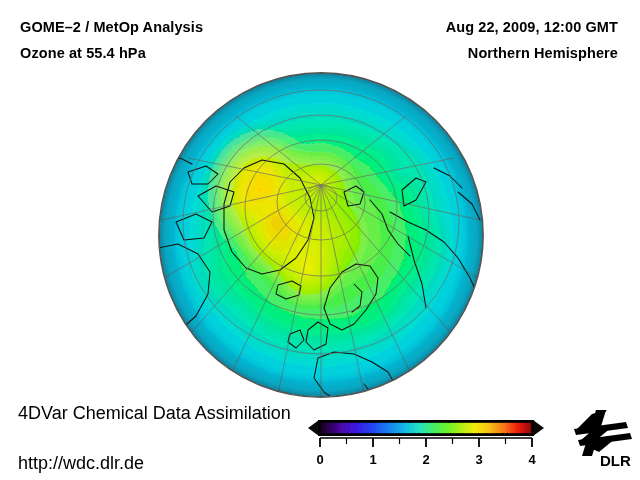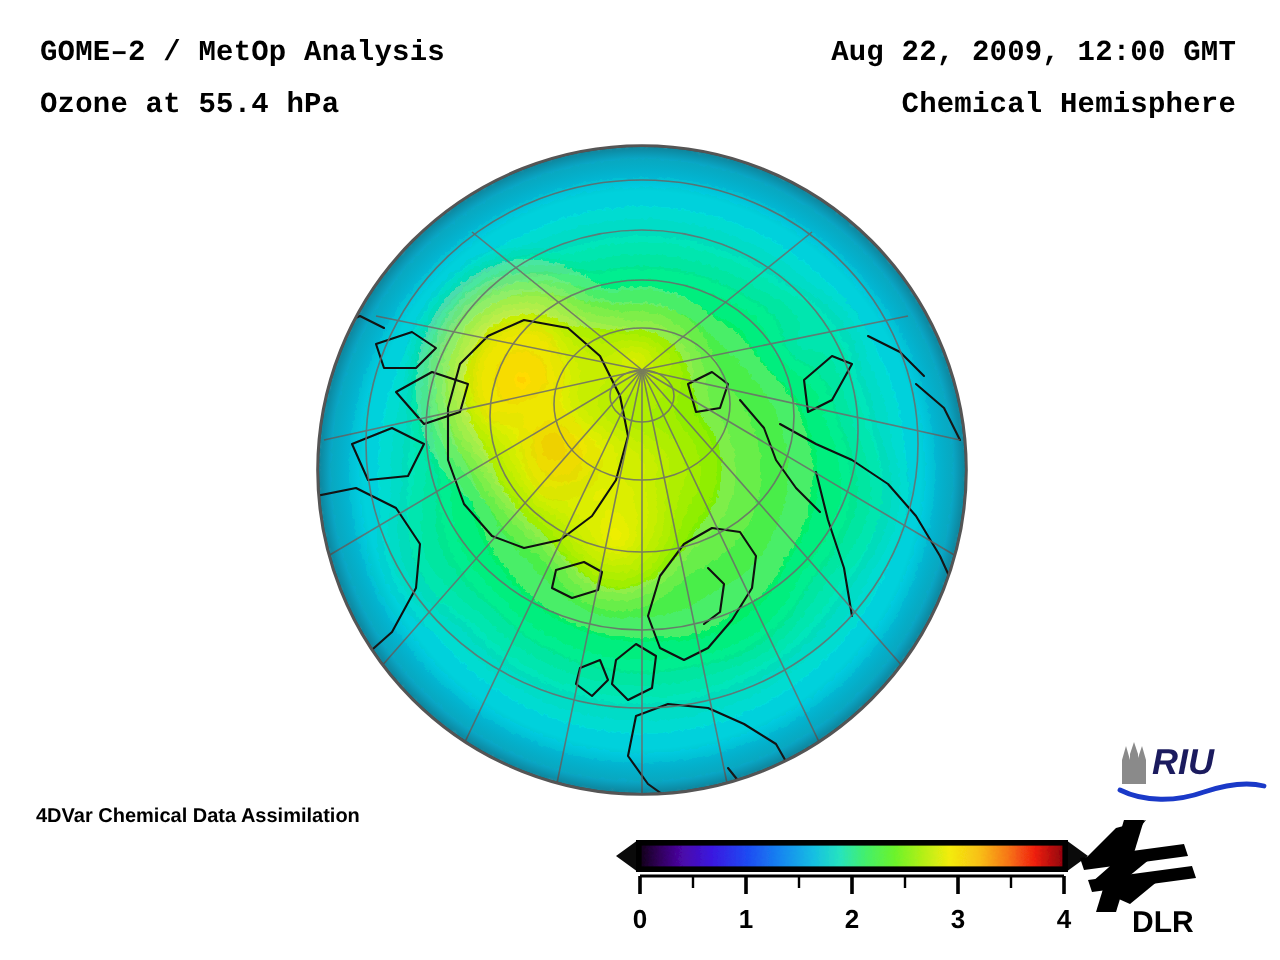--- a/index.html
+++ b/index.html
@@ -8,65 +8,65 @@
     width:640px;height:480px;
     background:#ffffff;
     font-family:"Liberation Sans",sans-serif;
     color:#000000;
     overflow:hidden;
     position:relative;
   }
   #root{position:absolute;inset:0;}
 
   
-  .hdr{position:absolute;font-weight:bold;font-size:14.5px;letter-spacing:.1px;white-space:nowrap;font-family:Liberation Mono, monospace;}
+  .hdr{position:absolute;font-weight:bold;font-size:14.5px;letter-spacing:.1px;white-space:nowrap;}
   #title-line1{left:20px;top:19px;}
   #title-line2{left:20px;top:45px;}
   #date-line  {right:22px;top:19px;text-align:left;}
   #region-line{right:22px;top:45px;text-align:right;}
 
   
   #globe-wrap{
     position:absolute;
     left:158px;top:72px;
     width:326px;height:326px;
   }
   #globe-svg{display:block;width:326px;height:326px;}
 
   
-  .foot{position:absolute;left:18px;font-weight:bold;font-size:10px;white-space:nowrap;text-align:center;}
+  .foot{position:absolute;left:18px;font-weight:normal;font-size:18px;white-space:nowrap;text-align:center;}
   #foot1{top:403px;}
   #foot2{top:428px;}
   #foot3{top:453px;}
 
   
   #cbar-block{position:absolute;left:306px;top:398px;width:240px;height:76px;}
   #cbar-title{
     position:absolute;left:0;top:0;width:240px;
     text-align:center;font-weight:bold;font-size:12.5px;white-space:nowrap;
   }
   #cbar-svg{position:absolute;left:0;top:19px;}
   .cb-tick-label{
     font-family:"Liberation Sans",sans-serif;
     font-weight:bold;font-size:13px;fill:#000;
   }
 
   
   #riu-logo{position:absolute;left:558px;top:368px;width:76px;height:34px;}
-  #dlr-logo{position:absolute;left:532px;top:408px;width:70px;height:62px;}
+  #dlr-logo{position:absolute;left:566px;top:408px;width:70px;height:62px;}
 </style>
 </head>
 <body>
 
 <div id="root">
 
   <div class="hdr" id="title-line1">GOME–2 / MetOp Analysis</div>
   <div class="hdr" id="title-line2">Ozone at 55.4 hPa</div>
   <div class="hdr" id="date-line">Aug 22, 2009, 12:00 GMT</div>
-  <div class="hdr" id="region-line">Chemical Hemisphere</div>
+  <div class="hdr" id="region-line">Northern Hemisphere</div>
 
   <div id="globe-wrap">
     <svg id="globe-svg" viewBox="0 0 326 326" xmlns="http://www.w3.org/2000/svg">
       <defs>
         <clipPath id="diskClip">
             <circle cx="163" cy="163" r="162"></circle>
           </clipPath>
 
         <radialGradient id="ozoneBase" cx="50%" cy="50%" r="50%">
           <stop offset="0%" stop-color="#c9ef3a"></stop>
@@ -222,20 +222,21 @@
         <path d="M163 113 L296 86"></path>
         <path d="M163 113 L248 44"></path>
       </g>
 
       <circle cx="163" cy="163" r="162" fill="url(#limbShade)"></circle>
       <circle cx="163" cy="163" r="162.2" fill="none" stroke="#555555" stroke-width="1.4"></circle>
     </svg>
   </div>
 
   <div class="foot" id="foot1">4DVar Chemical Data Assimilation</div>
+  <div class="foot" id="foot3">http://wdc.dlr.de</div>
 
   <div id="cbar-block">
     <svg id="cbar-svg" width="240" height="56" viewBox="0 0 240 56" xmlns="http://www.w3.org/2000/svg">
       <defs>
         <linearGradient id="cbGrad" x1="0" y1="0" x2="1" y2="0">
           <stop offset="0.00" stop-color="#120018"></stop>
           <stop offset="0.04" stop-color="#2d0352"></stop>
           <stop offset="0.10" stop-color="#4b07a8"></stop>
           <stop offset="0.17" stop-color="#3a18e0"></stop>
           <stop offset="0.25" stop-color="#1f48f2"></stop>
@@ -285,32 +286,20 @@
       </g>
 
       <text class="cb-tick-label" x="14" y="47" text-anchor="middle">0</text>
       <text class="cb-tick-label" x="67" y="47" text-anchor="middle">1</text>
       <text class="cb-tick-label" x="120" y="47" text-anchor="middle">2</text>
       <text class="cb-tick-label" x="173" y="47" text-anchor="middle">3</text>
       <text class="cb-tick-label" x="226" y="47" text-anchor="middle">4</text>
     </svg>
   </div>
 
-  <div id="riu-logo">
-    <svg width="76" height="34" viewBox="0 0 76 34" xmlns="http://www.w3.org/2000/svg">
-
-      <g fill="#8a8a8a">
-        <path d="M3 24 L3 12 L5 5 L7 12 L7 9 L9 3 L11 9 L11 11 L13 5 L15 12 L15 24 Z"></path>
-      </g>
-
-      <text x="18" y="19" font-family="Liberation Sans, sans-serif" font-size="18" font-weight="bold" font-style="italic" fill="#1b1b5e">RIU</text>
-
-      <path d="M2 27 C14 33, 30 33, 44 28 C56 24, 66 23, 74 25" fill="none" stroke="#1a39c8" stroke-width="2.4" stroke-linecap="round"></path>
-    </svg>
-  </div>
 
   <div id="dlr-logo">
     <svg width="70" height="62" viewBox="0 0 70 62" xmlns="http://www.w3.org/2000/svg">
       <g fill="#000000">
 
         <path d="M41 2 L25 22 L46 19 L29 33 L50 30 L33 44 L24 40 L34 30 L14 33 L30 19 L10 22 L26 6 Z"></path>
         <path d="M8 21 L60 14 L62 20 L10 27 Z"></path>
         <path d="M12 32 L64 25 L66 31 L14 38 Z"></path>
         <path d="M30 2 L40 2 L26 48 L16 48 Z"></path>
       </g>

